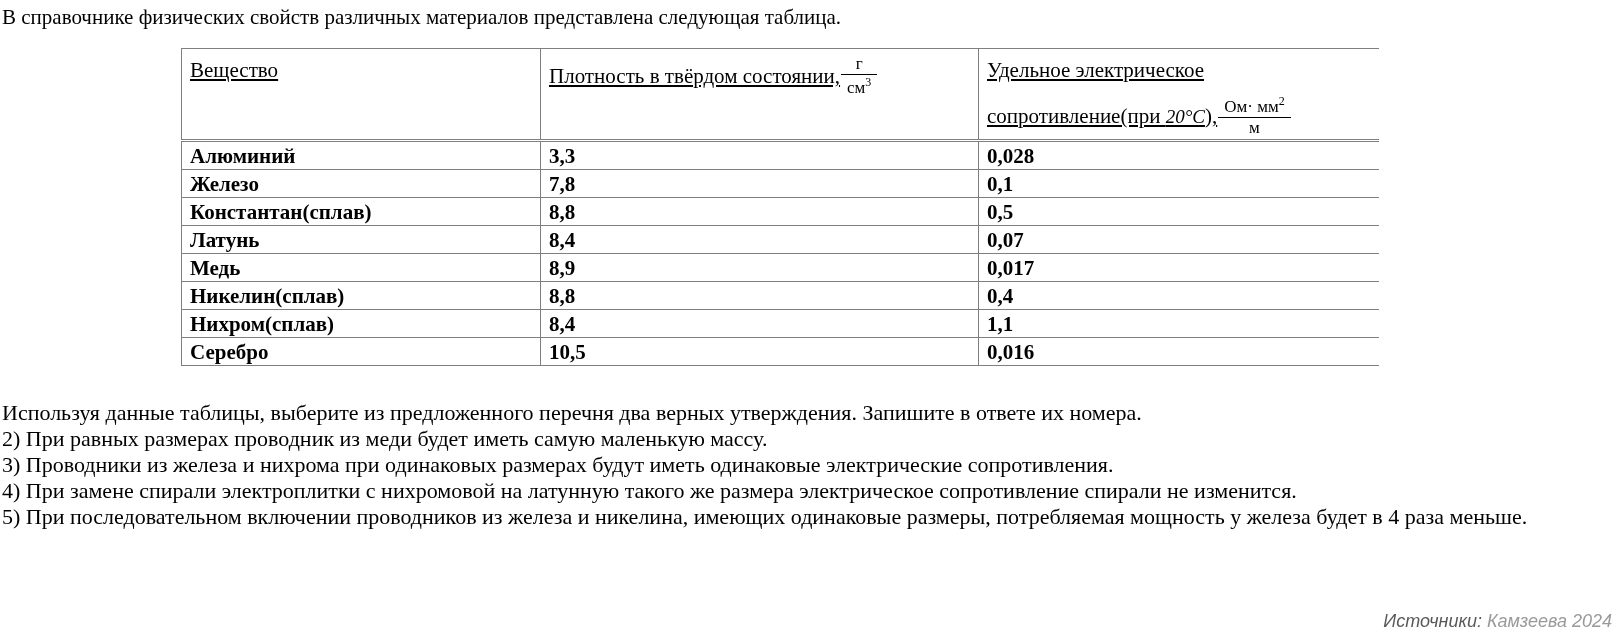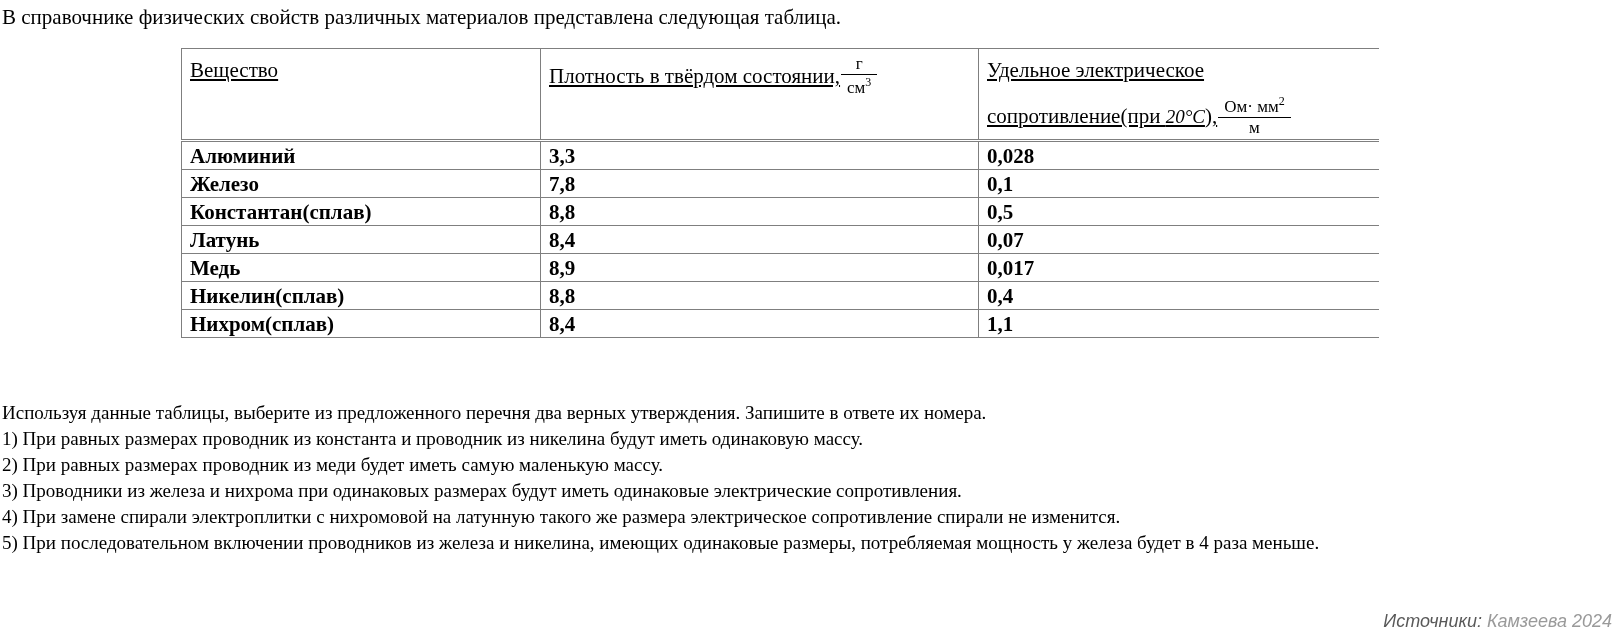--- a/index.html
+++ b/index.html
@@ -108,21 +108,21 @@
     padding: 1px 6px 0 6px;
   }
   .frac sup { font-size: 12px; }
   .ital { font-style: italic; font-size: 19px; }
 
   
   .below {
     position: absolute;
     left: 2px;
     top: 400px;
-    font-size: 19px;
+    font-size: 22px;
     line-height: 26px;
     width: 1614px;
   }
   .below p {
     margin: 0;
     white-space: nowrap;
   }
   .below p.wrapline {
     white-space: normal;
     width: 1612px;
@@ -202,27 +202,31 @@
           <tr>
             <td>Никелин(сплав)</td>
             <td>8,8</td>
             <td>0,4</td>
           </tr>
           <tr>
             <td>Нихром(сплав)</td>
             <td>8,4</td>
             <td>1,1</td>
           </tr>
+          <tr>
+            <td>Серебро</td>
+            <td>10,5</td>
+            <td>0,016</td>
+          </tr>
         </tbody>
     </table>
   </div>
 
   <div class="below">
     <p>Используя данные таблицы, выберите из предложенного перечня два верных утверждения. Запишите в ответе их номера.</p>
-    <p>1) При равных размерах проводник из константа и проводник из никелина будут иметь одинаковую массу.</p>
     <p>2) При равных размерах проводник из меди будет иметь самую маленькую массу.</p>
     <p>3) Проводники из железа и нихрома при одинаковых размерах будут иметь одинаковые электрические сопротивления.</p>
     <p>4) При замене спирали электроплитки с нихромовой на латунную такого же размера электрическое сопротивление спирали не изменится.</p>
     <p class="wrapline">5) При последовательном включении проводников из железа и никелина, имеющих одинаковые размеры, потребляемая мощность у железа будет в 4 раза меньше.</p>
   </div>
 
   <div class="footer">
     <span class="src-label">Источники:</span>
     <span class="src-value">Камзеева 2024</span>
   </div>

